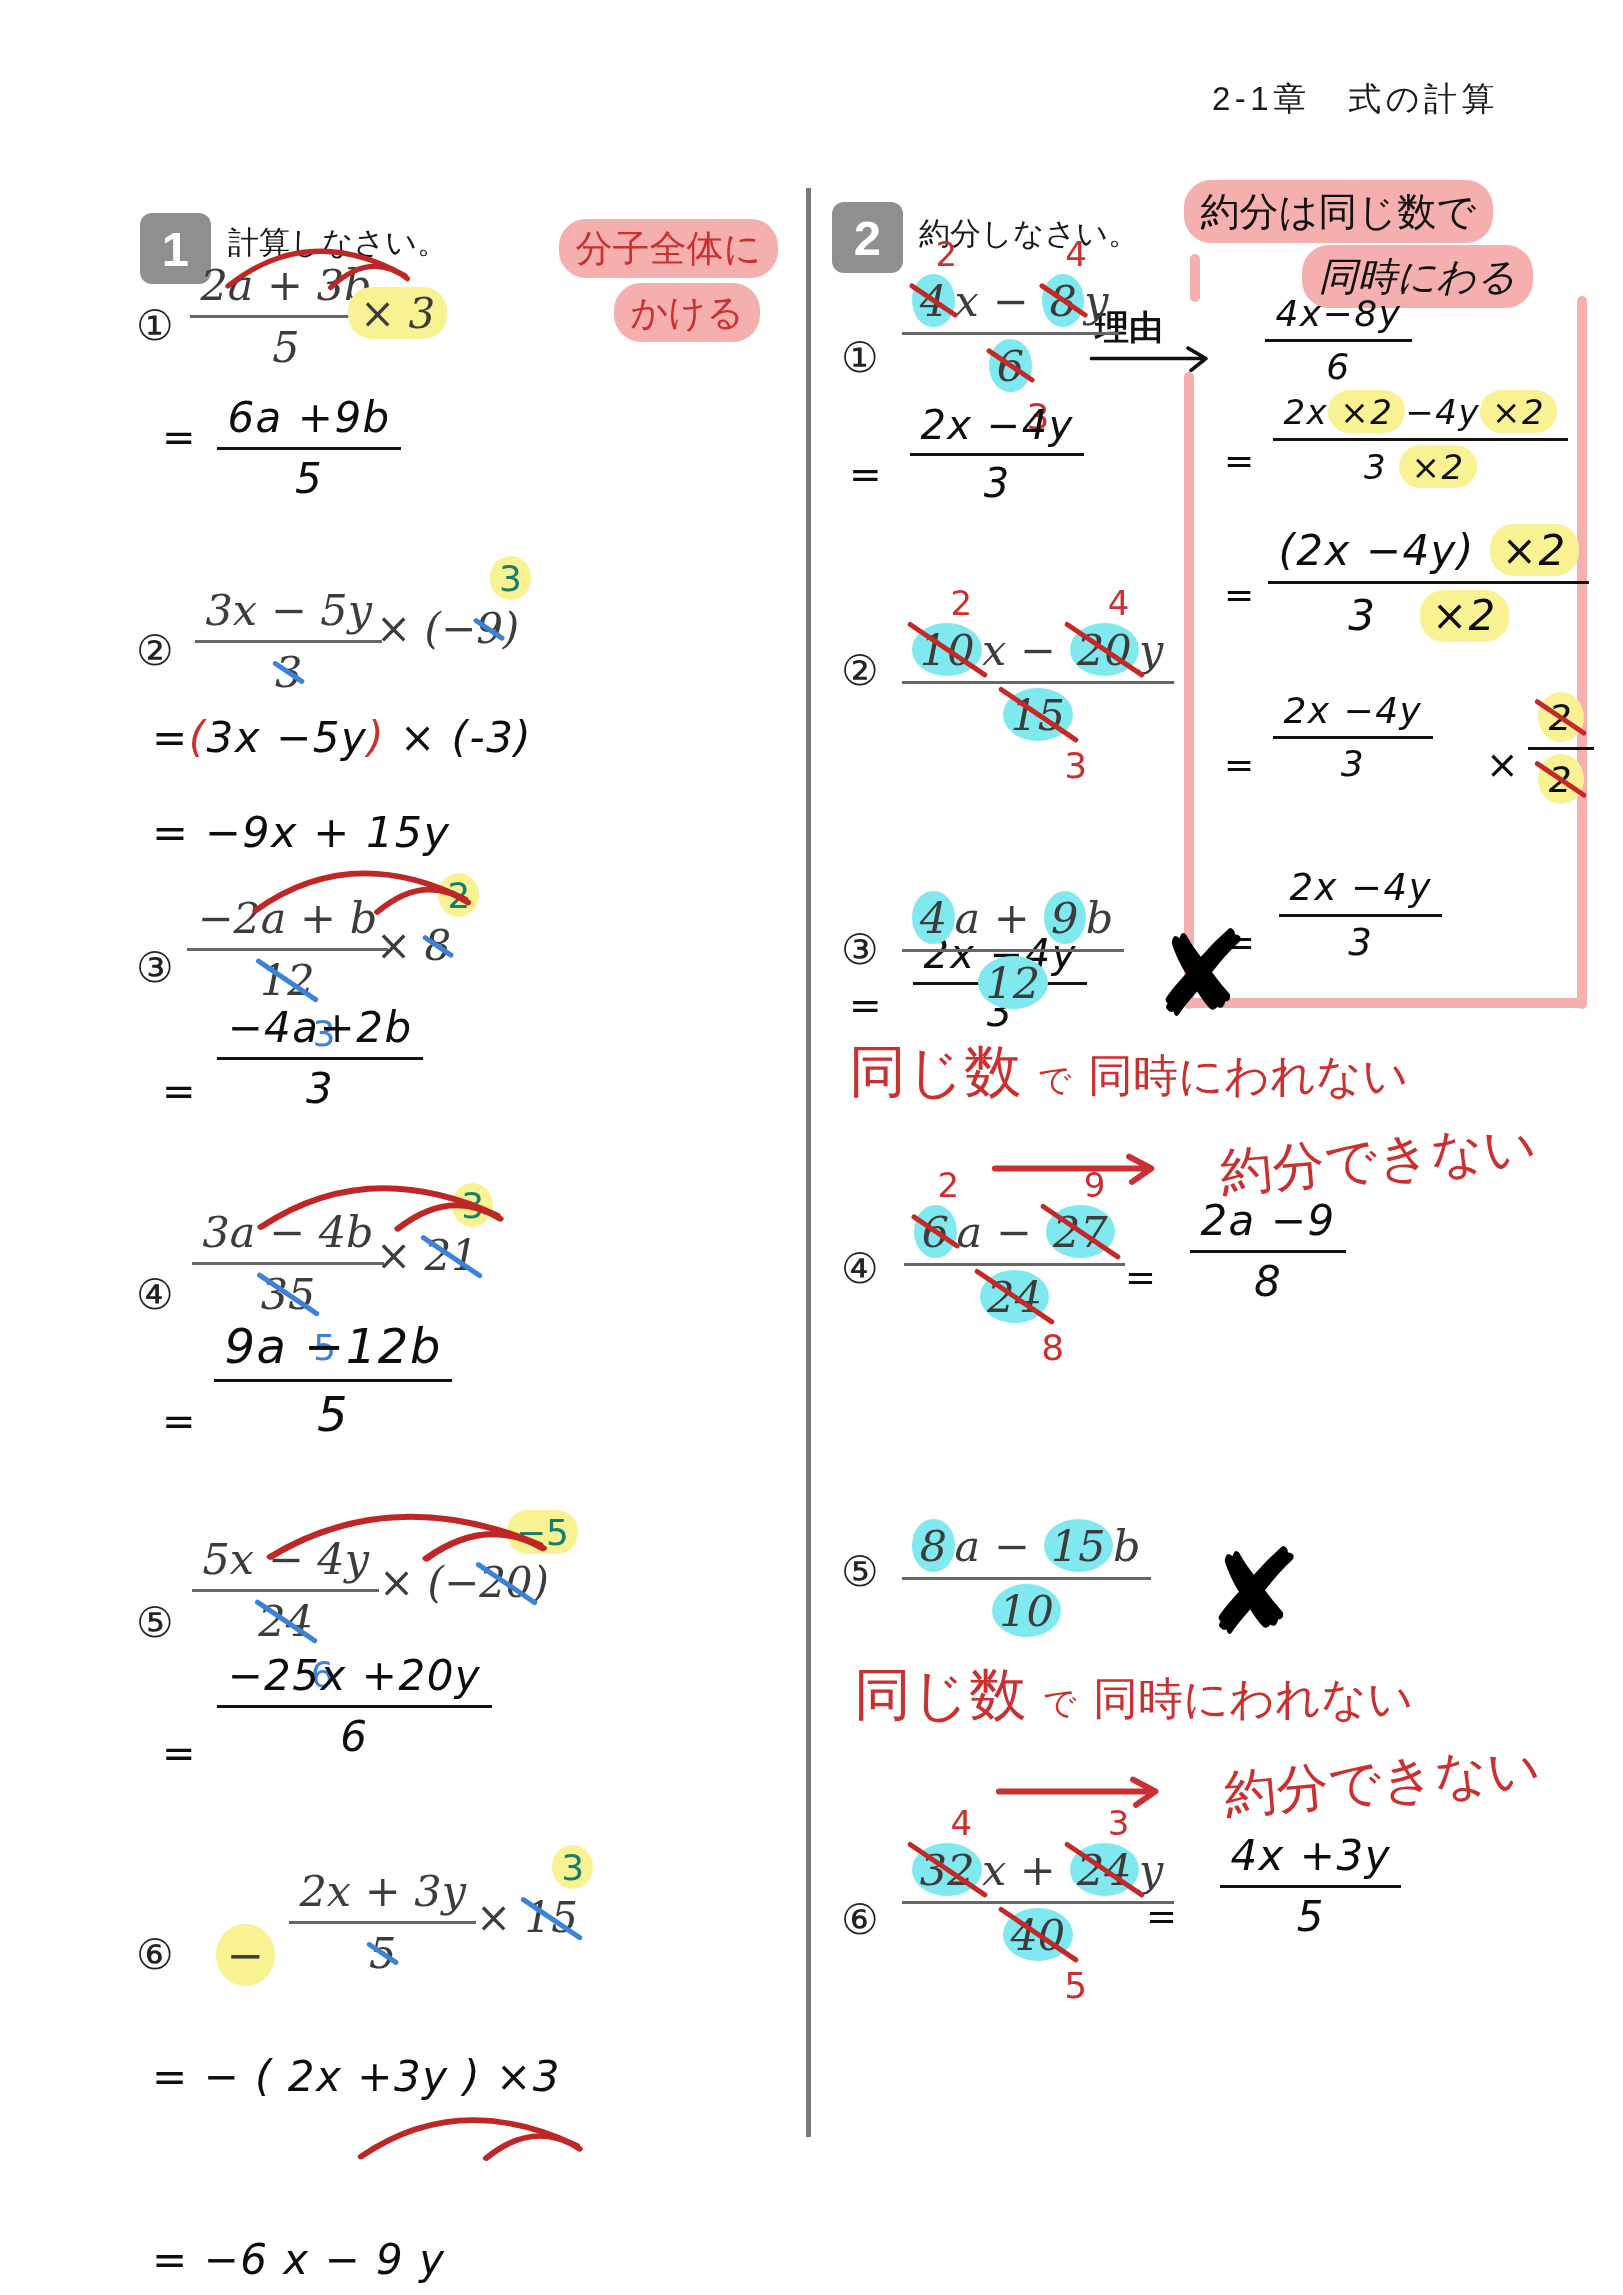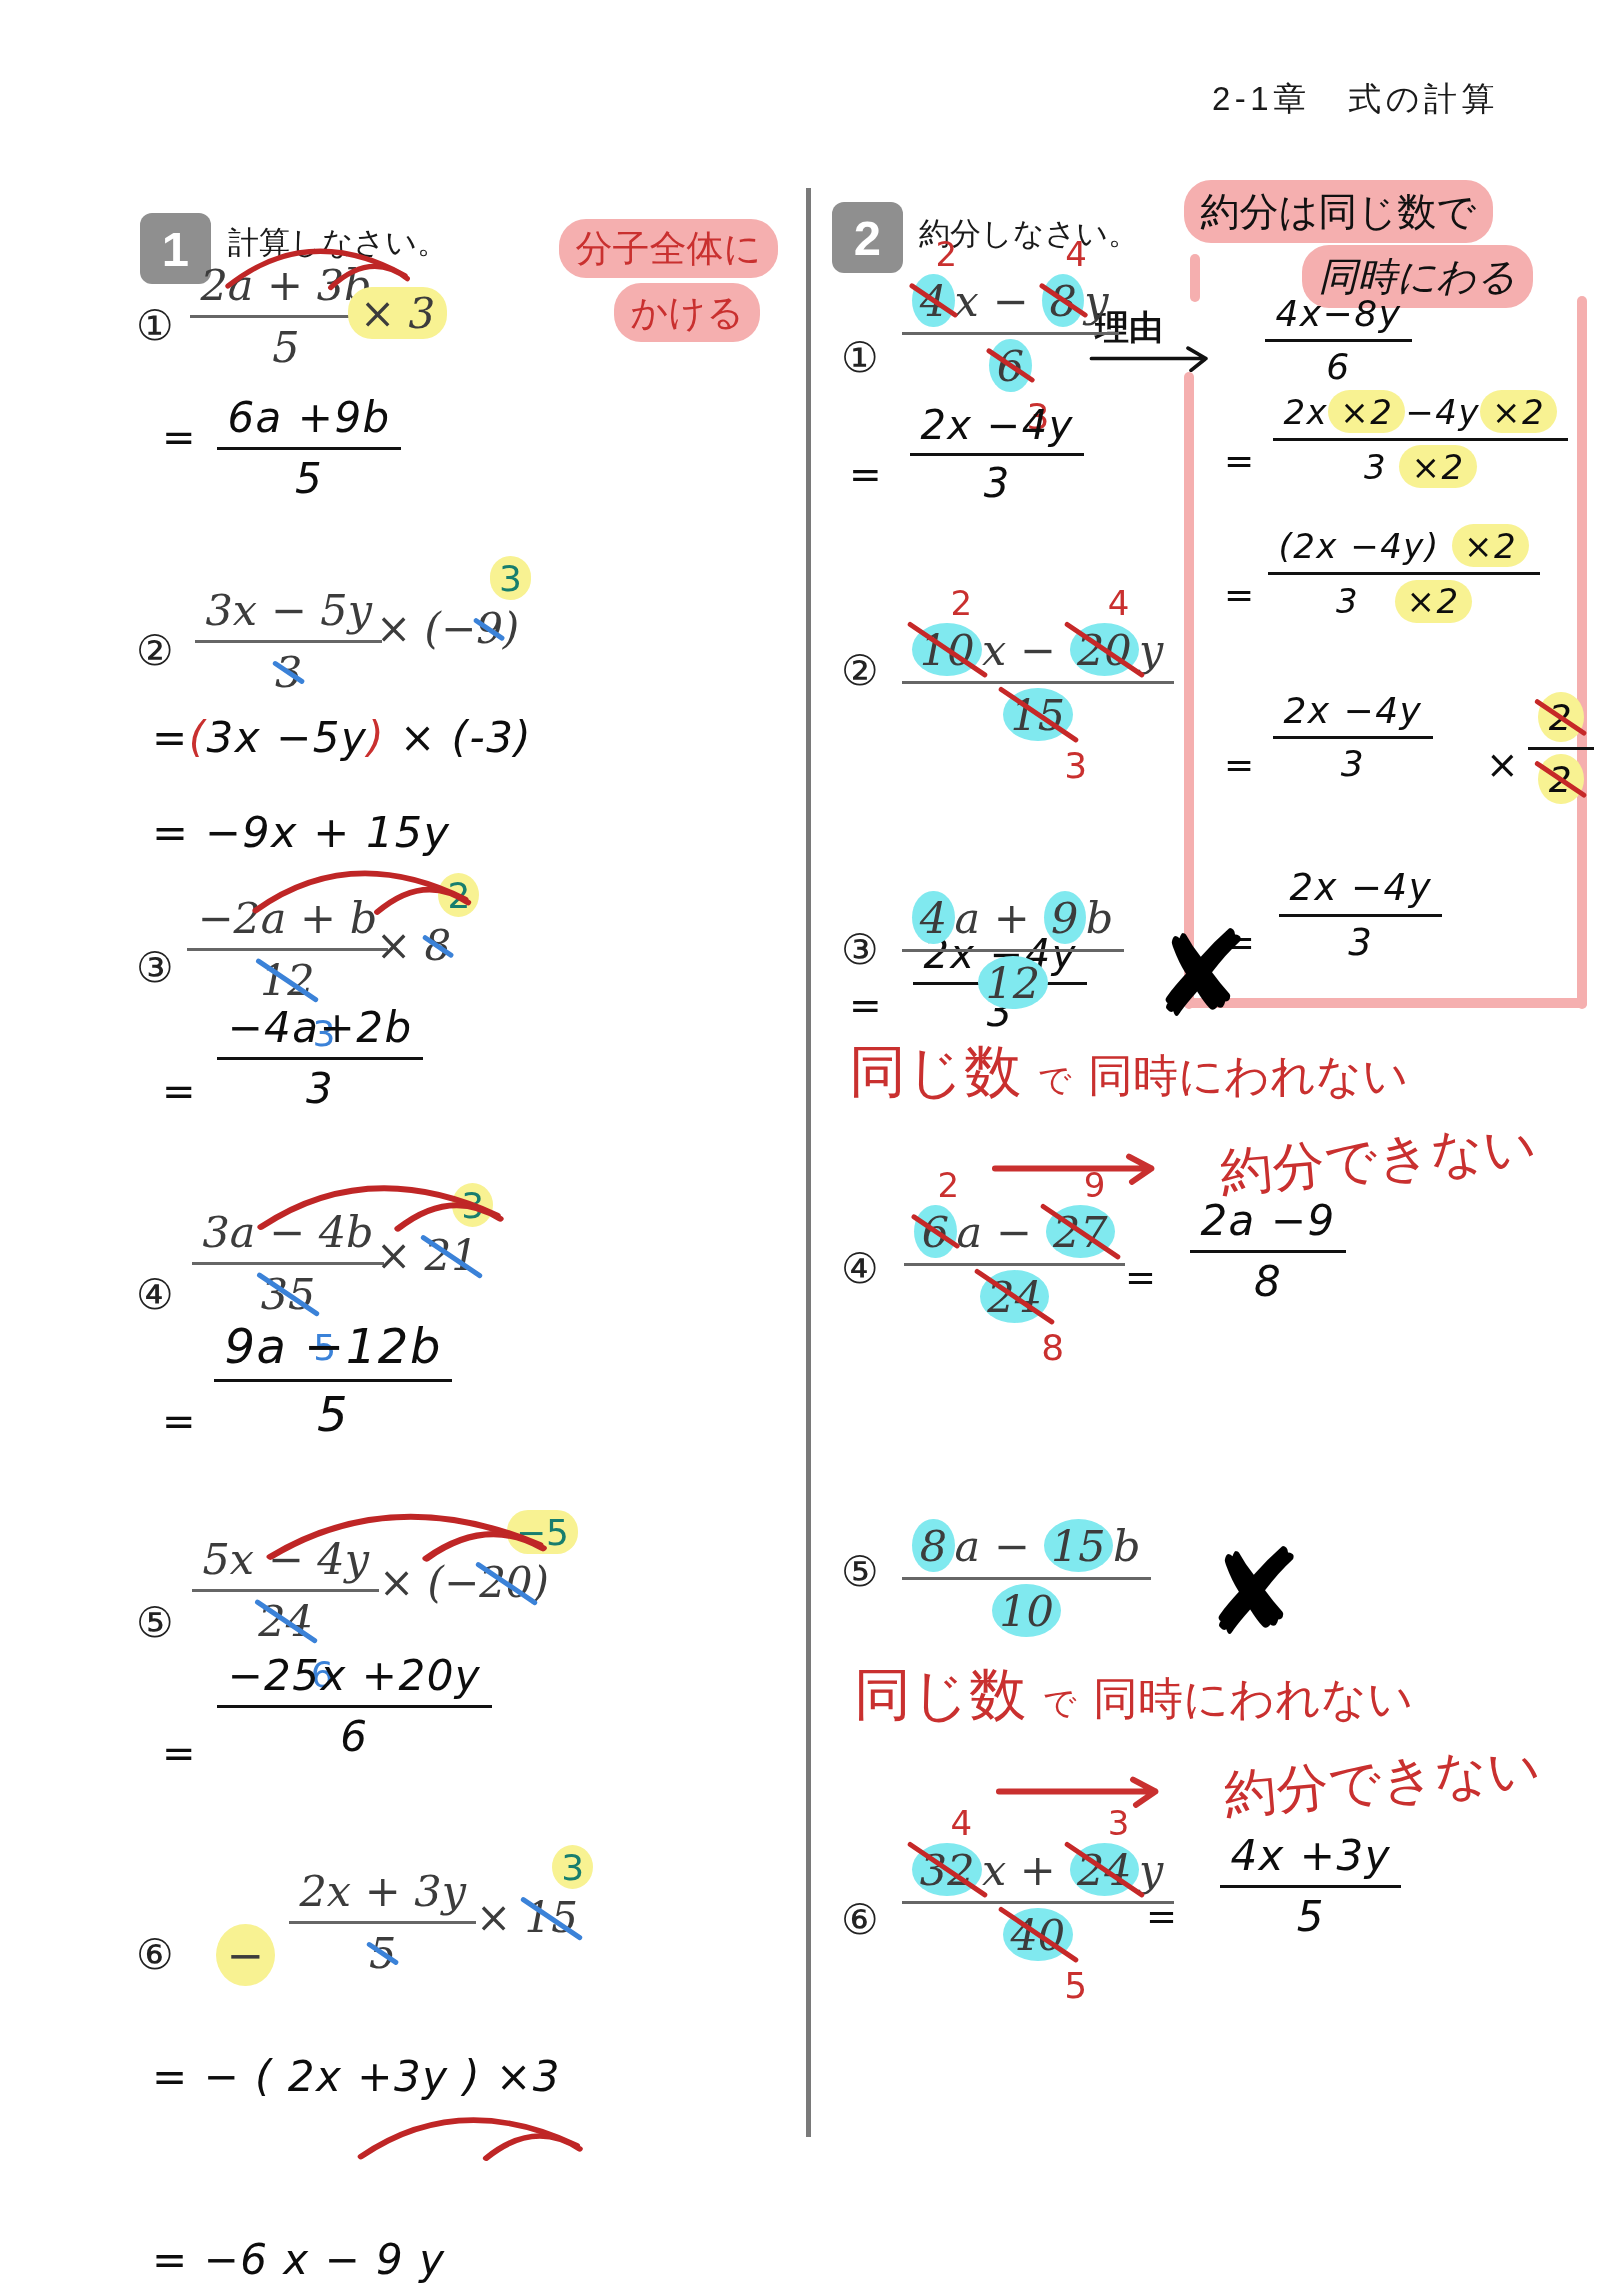--- a/index.html
+++ b/index.html
@@ -190,21 +190,21 @@
     <span class="de">6</span>
   </span>
 
   <span class="abs hw" style="left:1224px;top:440px;font-size:36px;">=</span>
   <span class="abs fr hw hwf" style="left:1273px;top:390px;font-size:34px;">
     <span class="nu"><span>2x</span><span class="ylw">×2</span><span>−4y</span><span class="ylw">×2</span></span>
     <span class="de"><span>3</span> <span class="ylw">×2</span></span>
   </span>
 
   <span class="abs hw" style="left:1224px;top:574px;font-size:36px;">=</span>
-  <span class="abs fr hw hwf" style="left:1268px;top:524px;font-size:34px;">
+  <span class="abs fr hw hwf" style="left:1268px;top:524px;font-size:42px;">
     <span class="nu"><span>(2x −4y)</span> <span class="ylw">×2</span></span>
     <span class="de"><span>3</span>　<span class="ylw">×2</span></span>
   </span>
 
   <span class="abs hw" style="left:1224px;top:744px;font-size:36px;">=</span>
   <span class="abs fr hw hwf" style="left:1273px;top:690px;font-size:36px;">
     <span class="nu">2x −4y</span>
     <span class="de">3</span>
   </span>
   <span class="abs hw" style="left:1486px;top:742px;font-size:39px;">×</span>

